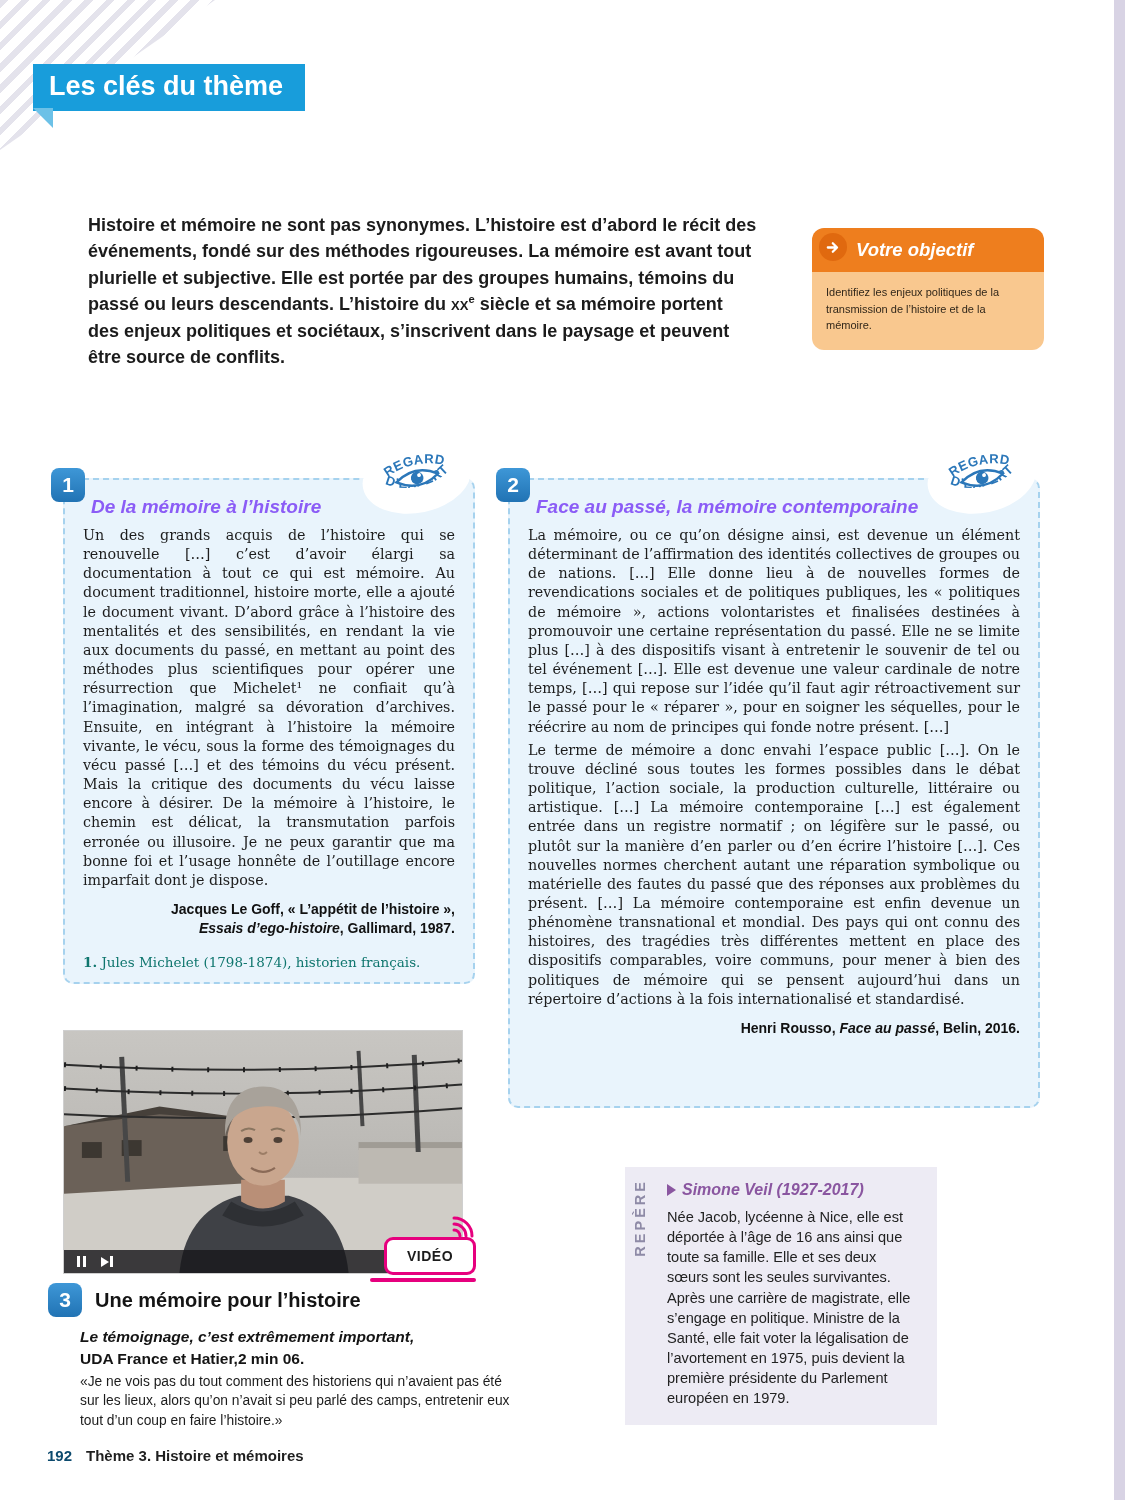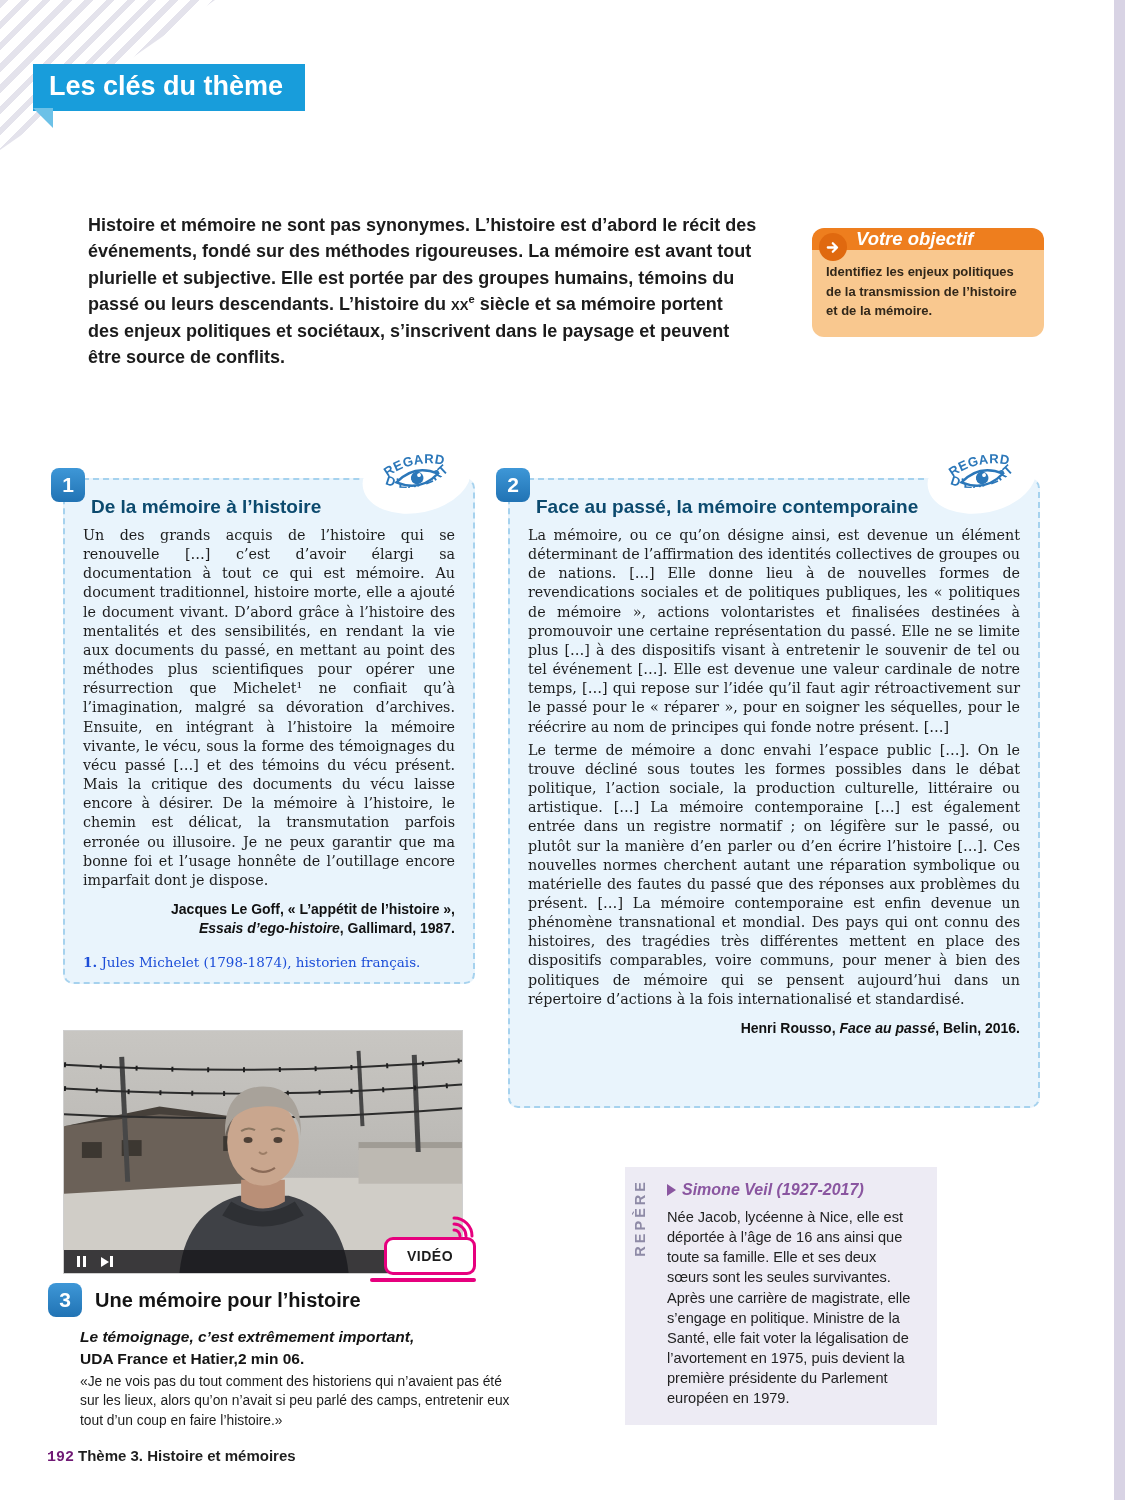--- a/index.html
+++ b/index.html
@@ -23,51 +23,51 @@
            color:#141414; letter-spacing:-0.3px; }
 
   .intro { position:absolute; left:88px; top:212px; width:670px; margin:0;
            font-size:18px; line-height:1.47; font-weight:600; color:#1b1b1b; }
   .intro .sc { font-variant:small-caps; }
   .intro sup { font-size:0.62em; }
 
   
   .objective { position:absolute; left:812px; top:228px; width:232px; }
   .objective-head { position:relative; background:#ee7e1e; border-radius:12px 12px 0 0;
-                    height:22px; display:flex; align-items:center; }
+                    height:44px; display:flex; align-items:center; }
   .objective-arrow { position:absolute; left:7px; top:5px; width:28px; height:28px; background:#e0690f;
                      border-radius:50%; display:flex; align-items:center; justify-content:center; }
   .objective-arrow svg { width:17px; height:17px; }
   .objective-title { margin-left:44px; color:#fff; font-weight:bold; font-style:italic; font-size:18.5px; }
   .objective-body { background:#f9c88f; border-radius:0 0 12px 12px; padding:12px 14px 16px;
-                    font-size:13px; font-weight:bold; line-height:1.5; color:#31271a; }
+                    font-size:11px; font-weight:normal; line-height:1.5; color:#31271a; }
 
   
   .docbox { position:absolute; background:#e9f4fc; border:2px dashed #a6d2ee; border-radius:10px; }
   .doc1 { left:63px; top:478px; width:412px; height:506px; }
   .doc2 { left:508px; top:478px; width:532px; height:630px; }
 
   .num-badge { position:absolute; width:34px; height:34px;
      background:linear-gradient(180deg,#3e97d7,#2173b4); border-radius:8px; color:#fff;
      font-weight:bold; font-size:21px; display:flex; align-items:center; justify-content:center; z-index:3; }
   .docbox .num-badge { left:-14px; top:-12px; }
 
   .expert-badge { position:absolute; width:116px; height:78px; transform:rotate(-12deg); z-index:3; }
   .doc1 .expert-badge { right:-2px; top:-42px; }
   .doc2 .expert-badge { right:-2px; top:-42px; }
   .expert-badge svg { width:100%; height:100%; }
   .expert-badge text { font-family:"Liberation Sans",sans-serif; font-weight:bold; font-size:13.5px;
                        fill:#2b77b9; text-anchor:middle; letter-spacing:0.5px; }
 
-  .doc-title { margin:16px 20px 8px 26px; font-size:19px; font-weight:bold; color:#0c4a6e; }
+  .doc-title { margin:16px 20px 8px 26px; font-size:19px; font-weight:bold; color:#8b5cf6;font-style:italic; }
   .doc-body { margin:4px 18px 0; font-family:"DejaVu Serif","Liberation Serif",serif;
               font-size:14.3px; line-height:1.34; text-align:justify; color:#1d1d1d; }
   .doc-cite { margin:10px 18px 0; text-align:right; font-size:14px; font-weight:bold; color:#111; line-height:1.35; }
   .doc-foot { margin:16px 18px 12px; font-family:"DejaVu Serif","Liberation Serif",serif;
-              font-size:13.5px; color:#1d4ed8; }
+              font-size:13.5px; color:#0f766e; }
 
   
   .video-thumb { position:absolute; left:63px; top:1030px; width:400px; height:244px;
                  border:1px solid #cfcfcf; }
   .scene { position:absolute; inset:0; width:100%; height:100%; }
   .controls { position:absolute; left:0; right:0; bottom:0; height:23px; background:rgba(24,24,28,0.82);
               display:flex; align-items:center; gap:14px; padding:0 11px; }
   .ctl { display:flex; align-items:center; }
   .pause i { display:inline-block; width:3px; height:11px; background:#fff; margin:0 1.5px; }
   .next b { display:inline-block; width:0; height:0; border-left:8px solid #fff;
@@ -99,21 +99,21 @@
                   transform:rotate(180deg); font-size:14.5px; font-weight:bold;
                   letter-spacing:3px; color:#8e8aa6; }
   .repere-content { margin-left:42px; padding:14px 16px 12px 0; }
   .tri { display:inline-block; width:0; height:0; border-left:9px solid #8a56a0;
          border-top:6px solid transparent; border-bottom:6px solid transparent;
          margin-right:6px; vertical-align:-1px; }
   .repere-title { display:inline; font-size:16px; font-weight:bold; color:#8a56a0; margin:0;font-style:italic; }
   .repere-body { margin:8px 0 0; font-size:14.6px; line-height:1.38; color:#222; }
 
   .footer { position:absolute; left:47px; top:1447px; font-size:15px; font-weight:bold; }
-  .page-num { color:#701a75; margin-right:4px;font-family:Liberation Mono, monospace; }
+  .page-num { color:#0c4a6e; margin-right:14px; }
   .footer-label { color:#1f1f1f; }
 </style>
 </head>
 <body>
 
 <div class="page">
 
   <div class="corner-stripes"></div>
   <div class="right-strip"></div>
 

